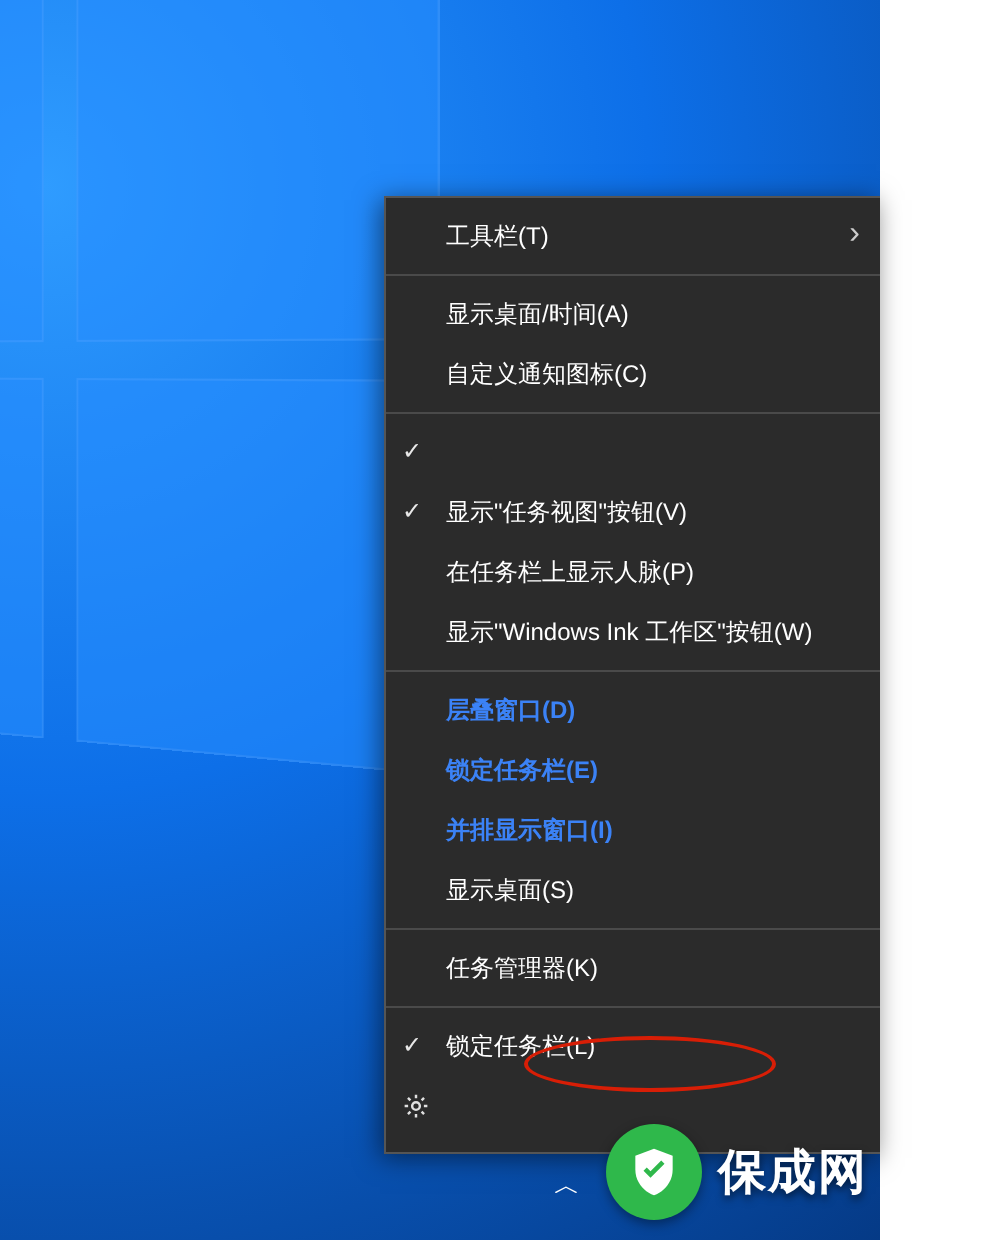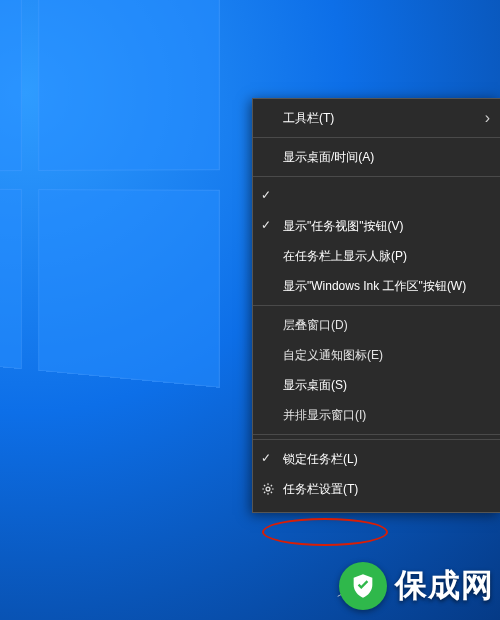--- a/index.html
+++ b/index.html
@@ -1,19 +1,19 @@
 <!DOCTYPE html>
 <html><head>
 <meta charset="utf-8">
 <style>
   * { box-sizing: border-box; margin: 0; padding: 0; }
   html, body { width: 500px; height: 620px; overflow: hidden; font-family: "Segoe UI", "Microsoft YaHei", Arial, sans-serif; }
   .desktop {
     position: relative;
-    width: 500px; height: 620px;
+    width: 440px; height: 620px;
     background: radial-gradient(circle at 5% 15%, #2f9cff 0%, #0d6fe8 45%, #053a86 100%);
   }
   
   .winlogo {
     position: absolute;
     left: -160px; top: -10px;
     width: 380px; height: 380px;
     transform: perspective(900px) rotateY(-24deg);
     display: grid;
     grid-template-columns: 1fr 1fr;
@@ -47,21 +47,21 @@
     cursor: default;
   }
   .mi.sub::after {
     content: "›";
     font-size: 16px;
     color: #ccc;
     position: absolute;
     right: 10px; top: 50%;
     transform: translateY(-52%);
   }
-  .mi.disabled { color: #e5e5e5; }
+  .mi.disabled { color: #3b82f6; font-weight: bold; }
   .mi .chk {
     position: absolute;
     left: 8px; top: 50%;
     transform: translateY(-55%);
     font-size: 12px;
     color: #e8e8e8;
   }
   .mi .ico {
     position: absolute;
     left: 8px; top: 50%;
@@ -92,21 +92,21 @@
   }
   .wm-icon {
     width: 48px; height: 48px;
     border-radius: 50%;
     background: #2fb84b;
     display: flex; align-items: center; justify-content: center;
     box-shadow: 0 2px 6px rgba(0,0,0,0.4);
   }
   .wm-icon svg { fill: #fff; }
   .wm-text {
-    font-size: 32px;
+    font-size: 24px;
     font-weight: 700;
     color: #ffffff;
     text-shadow: 0 2px 4px rgba(0,0,0,0.6);
     letter-spacing: 1px;
   }
   .tray {
     position: absolute;
     right: 150px; bottom: 18px;
     color: #fff; font-size: 13px;
     display: flex; gap: 12px; align-items: center;
@@ -125,61 +125,66 @@
   </div>
 
   <div class="ctxmenu">
     <div class="mi sub">
         <span>工具栏(T)</span>
       </div>
     <div class="sep"></div>
     <div class="mi">
         <span>显示桌面/时间(A)</span>
       </div>
+    <div class="mi">
+        <span>自定义通知图标(C)</span>
+      </div>
     <div class="sep"></div>
     <div class="mi">
         <span class="chk">✓</span>
       </div>
     <div class="mi">
         <span class="chk">✓</span>
         <span>显示"任务视图"按钮(V)</span>
       </div>
     <div class="mi">
         <span>在任务栏上显示人脉(P)</span>
       </div>
     <div class="mi">
         <span>显示"Windows Ink 工作区"按钮(W)</span>
       </div>
     <div class="sep"></div>
     <div class="mi disabled">
         <span>层叠窗口(D)</span>
       </div>
     <div class="mi disabled">
-        <span>自定义通知图标(E)</span>
-      </div>
-    <div class="mi">
-        <span>显示桌面(S)</span>
+        <span>锁定任务栏(E)</span>
       </div>
     <div class="mi disabled">
         <span>并排显示窗口(I)</span>
       </div>
-    <div class="sep"></div>
+    <div class="mi">
+        <span>显示桌面(S)</span>
+      </div>
+    <div class="sep"></div>
+    <div class="mi">
+        <span>任务管理器(K)</span>
+      </div>
     <div class="sep"></div>
     <div class="mi">
         <span class="chk">✓</span>
         <span>锁定任务栏(L)</span>
       </div>
     <div class="mi">
       <span class="ico">
         <svg viewBox="0 0 16 16">
             <circle cx="8" cy="8" r="2.2"></circle>
             <path d="M8 1.5v2M8 12.5v2M1.5 8h2M12.5 8h2M3.4 3.4l1.4 1.4M11.2 11.2l1.4 1.4M3.4 12.6l1.4-1.4M11.2 4.8l1.4-1.4"></path>
           </svg>
       </span>
-      <span>任务栏设置(T)</span>
     </div>
   </div>
 
   <div class="callout" style="left:262px; top:518px; width:126px; height:28px;"></div>
 
   <div class="tray">
     <span>︿</span>
   </div>
 
   <div class="watermark">

